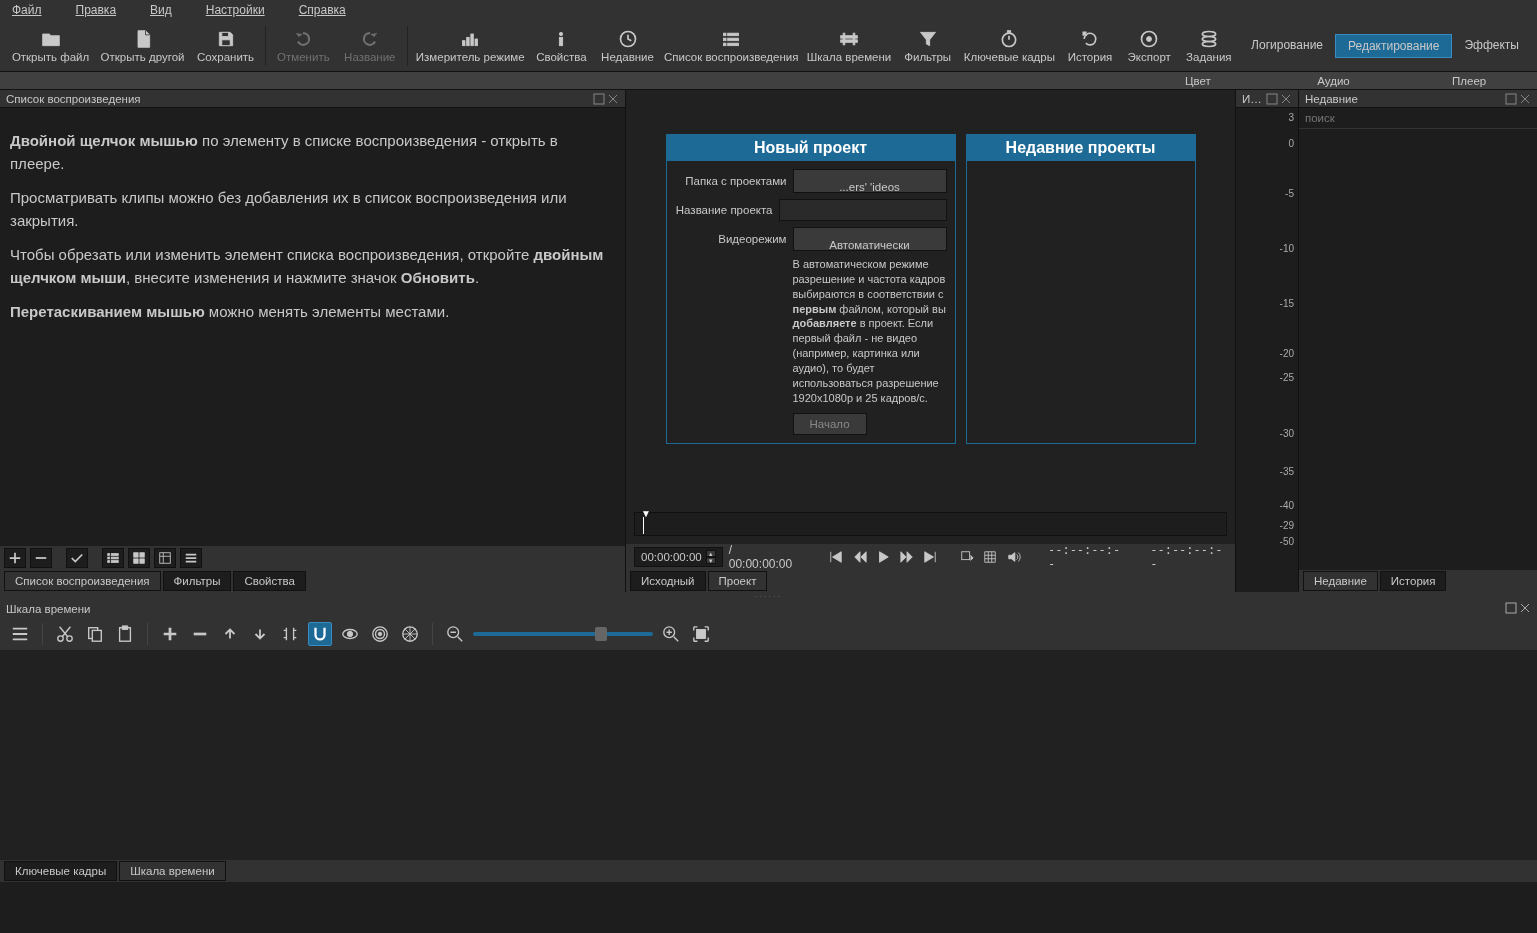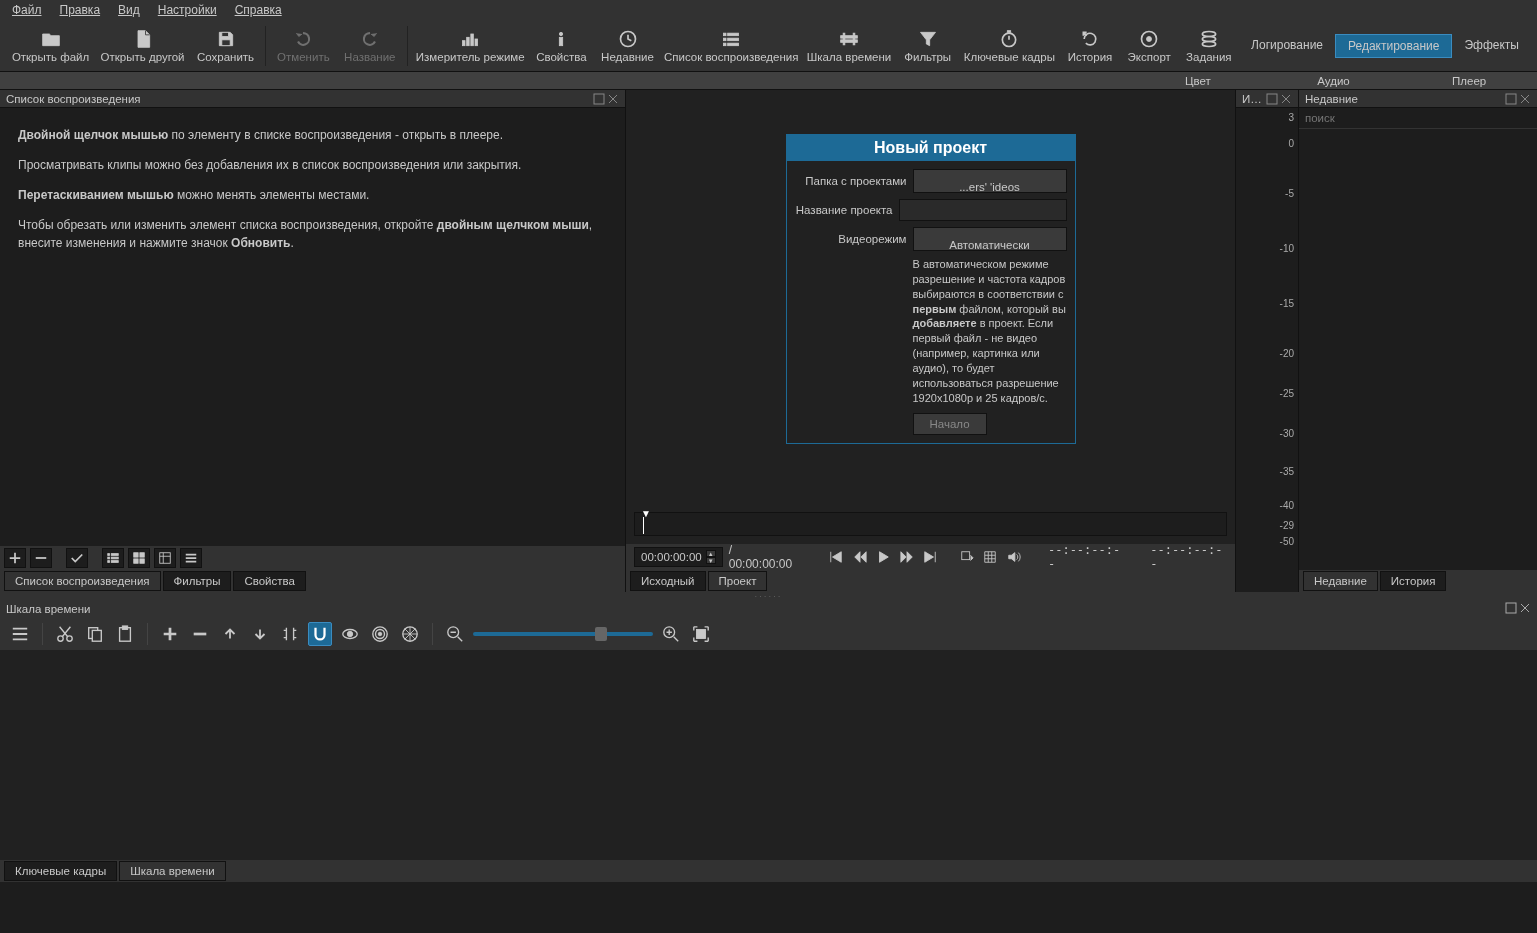--- a/index.html
+++ b/index.html
@@ -1,38 +1,38 @@
 <!DOCTYPE html>
 <html><head>
 <meta charset="utf-8">
 <style>
 * { box-sizing: border-box; margin: 0; padding: 0; font-family: sans-serif; }
 body { background: #1d1d1d; color: #c8c8c8; font-size: 12px; overflow: hidden; width: 1537px; height: 933px; }
-.menubar { display: flex; height: 20px; background: #323232; align-items: center; padding: 0 4px; gap: 2px; text-align: center; }
+.menubar { display: flex; height: 20px; background: #323232; align-items: center; padding: 0 4px; gap: 18px; text-align: center; }
 .menubar-item { padding: 2px 8px; cursor: pointer; }
 .menubar-item u { text-decoration: underline; }
 .toolbar { display: flex; height: 52px; background: #323232; align-items: center; padding: 0 6px; border-bottom: 1px solid #111; }
 .tool-btn { display: flex; flex-direction: column; align-items: center; justify-content: center; padding: 2px 10px; cursor: pointer; min-width: 56px; height: 48px; gap: 2px; }
 .tool-btn.dim { color: #707070; }
 .tool-btn .ico { width: 20px; height: 20px; display: flex; align-items: center; justify-content: center; }
 .tool-btn .lbl { font-size: 11.5px; white-space: nowrap; }
 .tool-sep { width: 1px; height: 40px; background: #222; margin: 0 4px; }
 .layout-tabs { display: flex; margin-left: auto; gap: 0; }
 .layout-tab { padding: 4px 12px; cursor: pointer; background: #323232; text-align: right; }
 .layout-tab.active { background: #1d6a96; border: 1px solid #3a8cc0; }
 .layout-row2 { display: flex; height: 18px; background: #404040; align-items: center; border-bottom: 1px solid #111; }
 .layout-row2 .sublbl { flex: 1; text-align: center; font-size: 11.5px; padding: 1px 4px; cursor: pointer; }
 .main { display: flex; height: 502px; }
 .panel { background: #1d1d1d; display: flex; flex-direction: column; }
 .panel-header { height: 18px; background: #323232; display: flex; align-items: center; padding: 0 6px; font-size: 11.5px; border-bottom: 1px solid #111; }
 .panel-header .title { flex: 1; white-space: nowrap; overflow: hidden; text-overflow: ellipsis; }
 .panel-header .icons { display: flex; gap: 2px; }
 .panel-header .hico { width: 12px; height: 12px; cursor: pointer; opacity: .7; }
 .playlist-panel { width: 626px; border-right: 1px solid #111; }
-.playlist-help { padding: 18px; font-size: 12px; line-height: 1.5; flex: 1; overflow: auto; }
+.playlist-help { padding: 10px; font-size: 15px; line-height: 1.5; flex: 1; overflow: auto; margin-top: 12px; }
 .playlist-help p { margin-bottom: 12px; }
 .playlist-toolbar { height: 24px; background: #323232; display: flex; align-items: center; gap: 4px; padding: 0 4px; }
 .pt-btn { width: 22px; height: 20px; display: flex; align-items: center; justify-content: center; cursor: pointer; background: #1d1d1d; border: 1px solid #111; }
 .pt-sep { width: 6px; }
 .bottom-tabs { height: 22px; background: #323232; display: flex; align-items: center; gap: 2px; padding: 0 4px; }
 .btab { padding: 3px 10px; background: #1d1d1d; cursor: pointer; font-size: 11.5px; border: 1px solid #111; }
 .btab.active { background: #323232; }
 .preview-panel { width: 610px; border-right: 1px solid #111; }
 .preview-area { flex: 1; background: #212121; display: flex; flex-direction: column; padding: 44px 8px 8px 8px; align-items: center; }
 .proj-cards { display: flex; gap: 10px; width: 100%; justify-content: center; }
@@ -255,22 +255,22 @@
               <rect x="1" y="1" width="10" height="10" fill="none" stroke="#aaa"></rect>
             </svg></span>
         <span class="hico"><svg viewBox="0 0 12 12" width="12" height="12">
               <path d="M2 2l8 8M10 2l-8 8" stroke="#aaa"></path>
             </svg></span>
       </span>
     </div>
     <div class="playlist-help">
       <p><b>Двойной щелчок мышью</b><span> по элементу в списке воспроизведения - открыть в плеере.</span></p>
       <p>Просматривать клипы можно без добавления их в список воспроизведения или закрытия.</p>
+      <p><span>Чтобы обрезать или изменить элемент списка воспроизведения, откройте </span><b>двойным щелчком мыши</b><span>, внесите изменения и нажмите значок </span><b>Обновить</b><span>.</span></p>
       <p><b>Перетаскиванием мышью</b><span> можно менять элементы местами.</span></p>
-      <p><span>Чтобы обрезать или изменить элемент списка воспроизведения, откройте </span><b>двойным щелчком мыши</b><span>, внесите изменения и нажмите значок </span><b>Обновить</b><span>.</span></p>
     </div>
     <div class="playlist-toolbar">
       <div class="pt-btn">
           <svg viewBox="0 0 16 16" width="14" height="14">
             <path d="M8 2v12M2 8h12" stroke="#c8c8c8" stroke-width="2"></path>
           </svg>
         </div>
       <div class="pt-btn">
           <svg viewBox="0 0 16 16" width="14" height="14">
             <path d="M2 8h12" stroke="#c8c8c8" stroke-width="2"></path>
@@ -337,20 +337,24 @@
             <div class="form-row">
               <label>Видеорежим</label>
               <div class="btn">Автоматически</div>
             </div>
             <div class="auto-desc">
               <span>В автоматическом режиме разрешение и частота кадров выбираются в соответствии с </span><b>первым</b><span> файлом, который вы </span><b>добавляете</b><span> в проект. Если первый файл - не видео (например, картинка или аудио), то будет использоваться разрешение 1920x1080p и 25 кадров/с.</span>
             </div>
             <button class="start-btn">Начало</button>
           </div>
         </div>
+        <div class="proj-card" style="width:230px">
+          <div class="proj-card-head">Недавние проекты</div>
+          <div class="proj-card-body" style="height:252px"></div>
+        </div>
       </div>
       <div class="scrubber">
         <div class="scrubber-marker">▼</div>
         <div class="scrubber-line"></div>
       </div>
     </div>
     <div class="transport">
       <div class="tc-box">
         <span>00:00:00:00</span>
         <div class="spinner">
@@ -426,21 +430,21 @@
             </svg></span>
       </span>
     </div>
     <div class="meter-body">
       <div class="meter-tick" style="top:4px">3</div>
       <div class="meter-tick" style="top:30px">0</div>
       <div class="meter-tick" style="top:80px">-5</div>
       <div class="meter-tick" style="top:135px">-10</div>
       <div class="meter-tick" style="top:190px">-15</div>
       <div class="meter-tick" style="top:240px">-20</div>
-      <div class="meter-tick" style="top:280px">-25</div>
+      <div class="meter-tick" style="top:264px">-25</div>
       <div class="meter-tick" style="top:320px">-30</div>
       <div class="meter-tick" style="top:358px">-35</div>
       <div class="meter-tick" style="top:392px">-40</div>
       <div class="meter-tick" style="top:412px">-29</div>
       <div class="meter-tick" style="top:428px">-50</div>
     </div>
   </div>
 
   <div class="panel recent-panel">
     <div class="panel-header">

